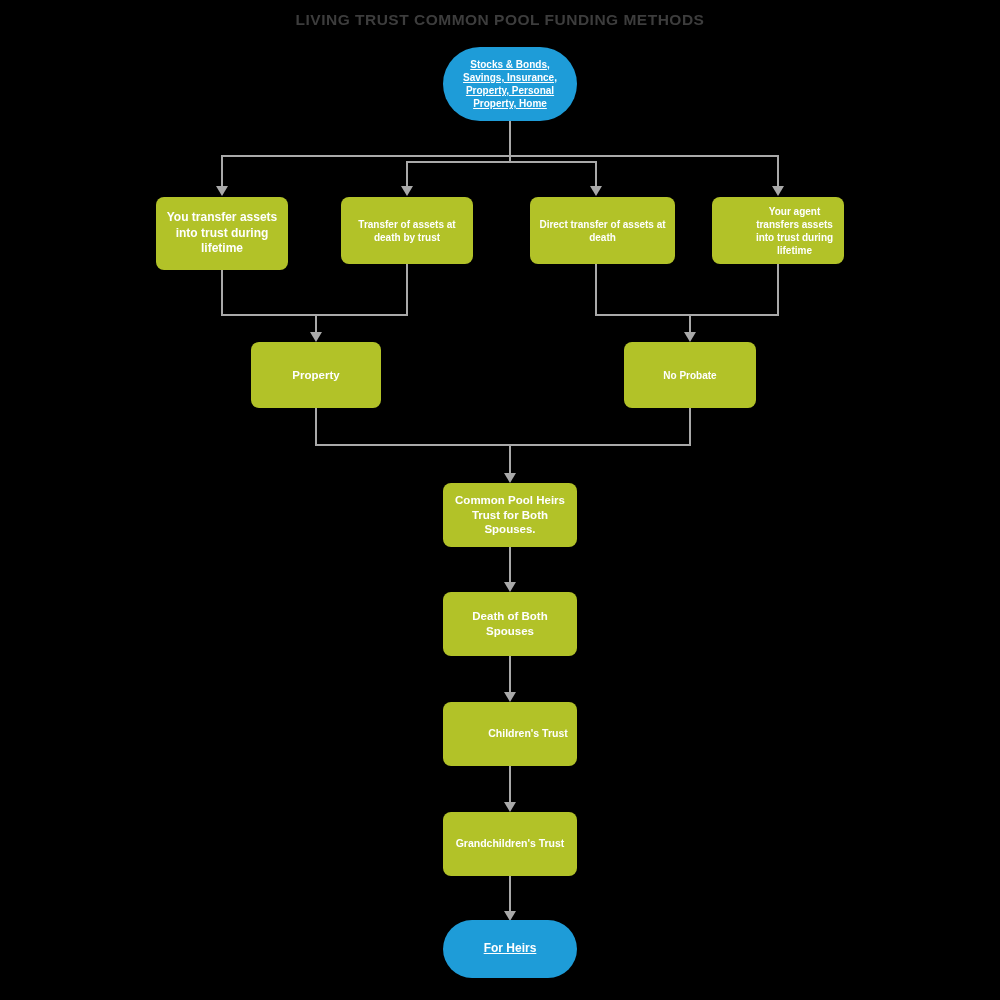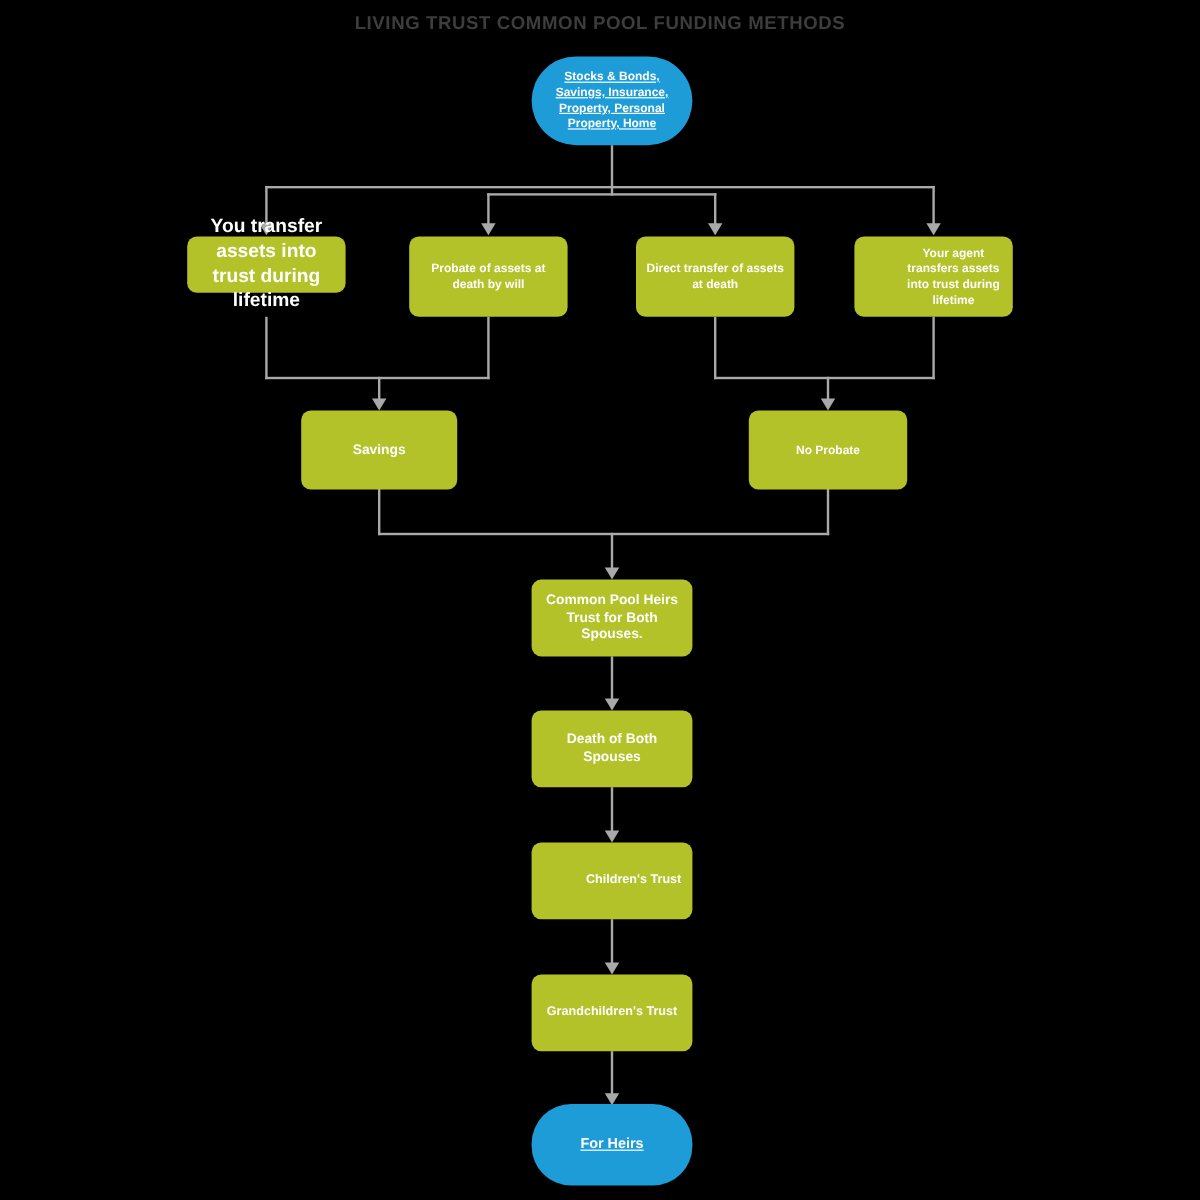--- a/index.html
+++ b/index.html
@@ -13,31 +13,31 @@
 
   .node{
     position:absolute;display:flex;align-items:center;justify-content:center;
     text-align:center;color:#fff;font-weight:bold;line-height:1.3;
     box-sizing:border-box;padding:4px 7px;
   }
   .green{background:#b2c228;border-radius:8px;}
   .blue{background:#1e9cd8;text-decoration:underline;}
 
   .n-source {left:443px;top:47px; width:134px;height:74px;border-radius:37px;font-size:10px;}
-  .n-m1     {left:156px;top:197px;width:132px;height:47px;font-size:16px;}
+  .n-m1     {left:156px;top:197px;width:132px;height:73px;font-size:12px;}
   .n-m2     {left:341px;top:197px;width:132px;height:67px;font-size:10px;}
-  .n-m3     {left:530px;top:197px;width:132px;height:67px;font-size:10px;}
+  .n-m3     {left:530px;top:197px;width:145px;height:67px;font-size:10px;}
   .n-m4     {left:712px;top:197px;width:132px;height:67px;font-size:10px;padding-left:40px;}
   .n-probate{left:251px;top:342px;width:130px;height:66px;font-size:11.5px;}
   .n-noprob {left:624px;top:342px;width:132px;height:66px;font-size:10px;}
   .n-cp     {left:443px;top:483px;width:134px;height:64px;font-size:11.5px;}
   .n-death  {left:443px;top:592px;width:134px;height:64px;font-size:11.5px;}
   .n-child  {left:443px;top:702px;width:134px;height:64px;font-size:10.5px;padding-left:43px;}
   .n-grand  {left:443px;top:812px;width:134px;height:64px;font-size:10.5px;}
-  .n-heirs  {left:443px;top:920px;width:134px;height:68px;border-radius:33px;font-size:12px;}
+  .n-heirs  {left:443px;top:920px;width:134px;height:58px;border-radius:33px;font-size:12px;}
 
   .ln{position:absolute;background:#a9a9a9;}
   .v{width:2px;}
   .h{height:2px;}
 
   .arrow{
     position:absolute;width:0;height:0;
     border-left:6px solid transparent;border-right:6px solid transparent;
     border-top:10px solid #a9a9a9;
   }
@@ -89,31 +89,31 @@
   <div class="arrow" style="left:504px;top:911px;"></div>
 
   <div class="node blue n-source">
     <span>Stocks &amp; Bonds, Savings, Insurance, Property, Personal Property, Home</span>
   </div>
 
   <div class="node green n-m1">
     <span>You transfer assets into trust during lifetime</span>
   </div>
   <div class="node green n-m2">
-    <span>Probate of assets at death by will</span>
+    <span>Transfer of assets at death by trust</span>
   </div>
   <div class="node green n-m3">
     <span>Direct transfer of assets at death</span>
   </div>
   <div class="node green n-m4">
     <span>Your agent transfers assets into trust during lifetime</span>
   </div>
 
   <div class="node green n-probate">
-    <span>Savings</span>
+    <span>Property</span>
   </div>
   <div class="node green n-noprob">
     <span>No Probate</span>
   </div>
 
   <div class="node green n-cp">
     <span>Common Pool Heirs Trust for Both Spouses.</span>
   </div>
   <div class="node green n-death">
     <span>Death of Both Spouses</span>

